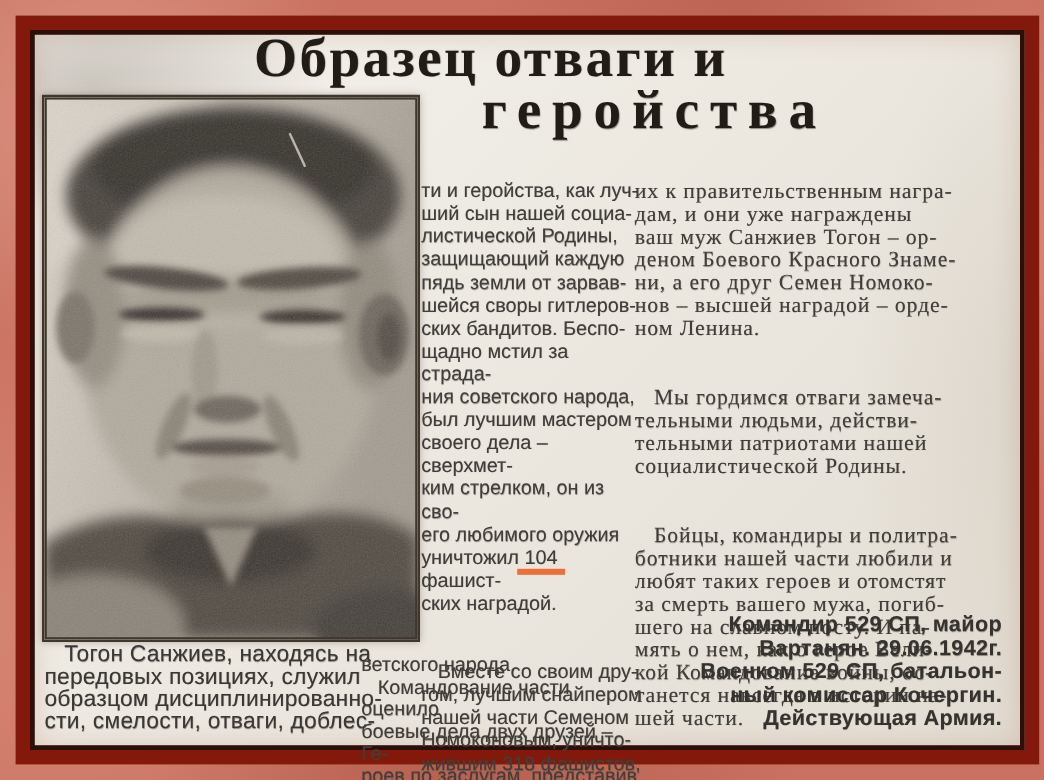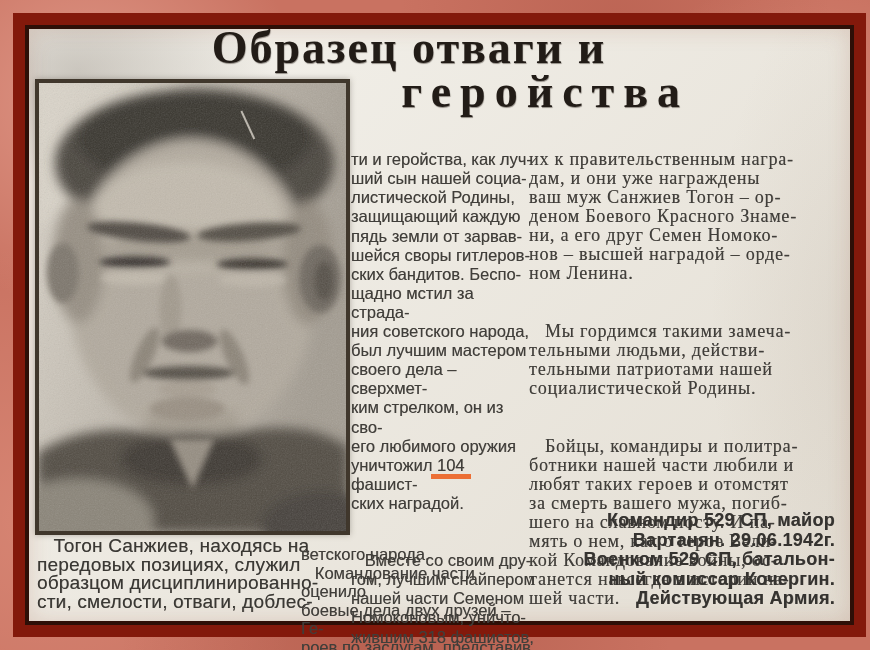--- a/index.html
+++ b/index.html
@@ -187,21 +187,21 @@
 роев по заслугам, представив</div>
 
       <div class="txt rcol">
         <p>их к правительственным награ-
 дам, и они уже награждены
 ваш муж Санжиев Тогон – ор-
 деном Боевого Красного Знаме-
 ни, а его друг Семен Номоко-
 нов – высшей наградой – орде-
 ном Ленина.</p>
-        <p>   Мы гордимся такими замеча-
+        <p>   Мы гордимся отваги замеча-
 тельными людьми, действи-
 тельными патриотами нашей
 социалистической Родины.</p>
         <p>   Бойцы, командиры и политра-
 ботники нашей части любили и
 любят таких героев и отомстят
 за смерть вашего мужа, погиб-
 шего на славном посту. И па-
 мять о нем, как о герое Вели-
 кой Командование войны, ос-

